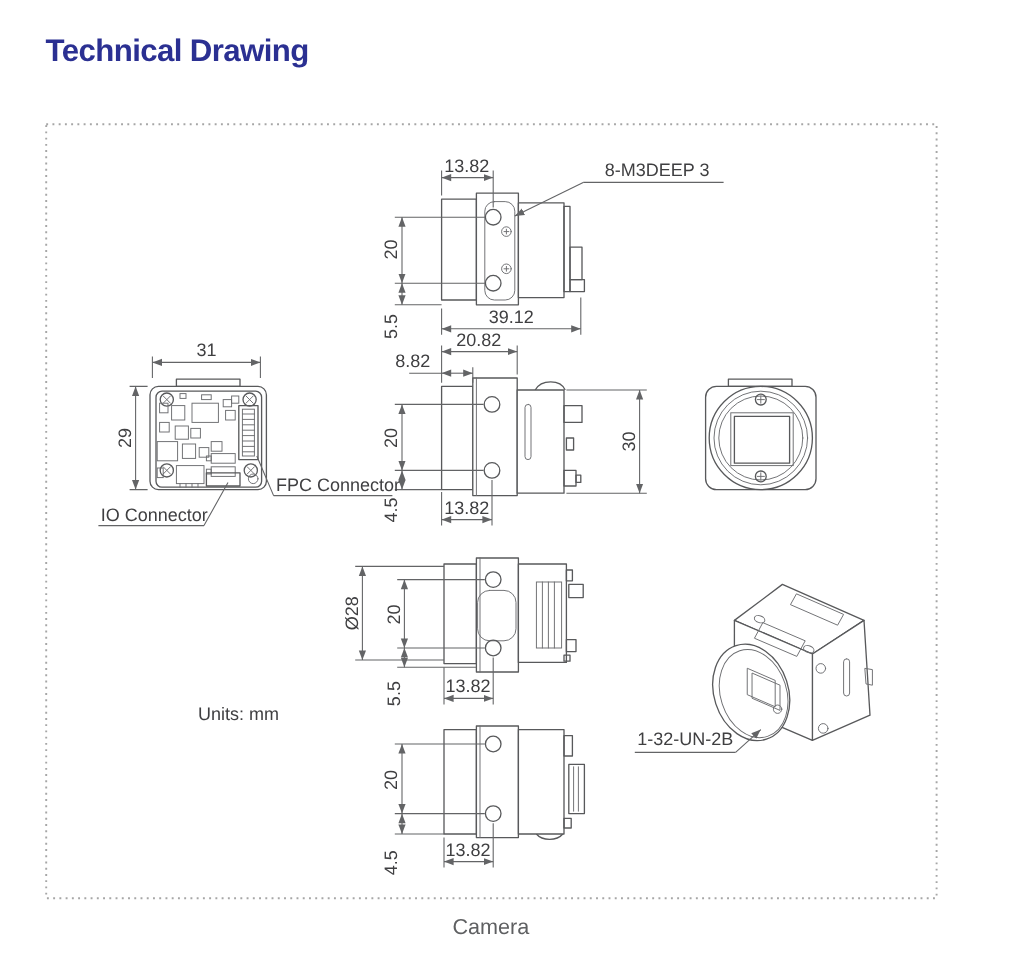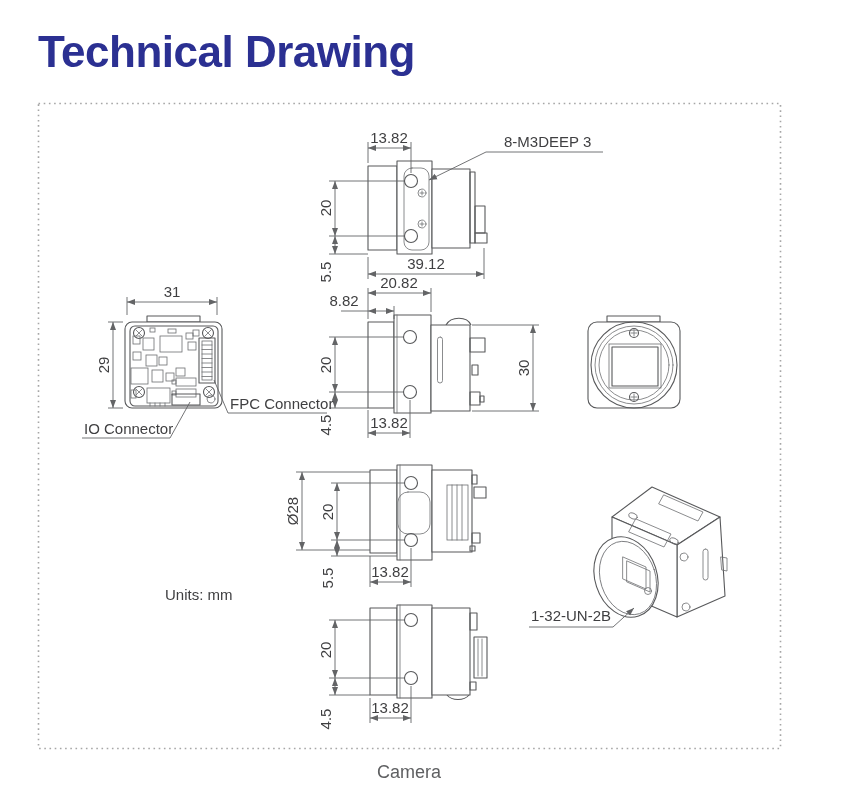--- a/index.html
+++ b/index.html
@@ -1,17 +1,17 @@
 <!DOCTYPE html>
 <html><head>
 <meta charset="utf-8">
 <style>
   html,body { margin:0; padding:0; background:#ffffff; }
   body { width:854px; height:800px; position:relative; font-family:"Liberation Sans",sans-serif; overflow:hidden; }
-  .page-title { position:absolute; left:38px; top:28px; margin:0; font-size:44px; line-height:1.1;
+  .page-title { position:absolute; left:38px; top:28px; margin:0; font-size:26px; line-height:1.1;
                 font-weight:bold; color:#2b3092; letter-spacing:-0.5px; }
   svg { position:absolute; left:0; top:0; }
   .ln  { fill:none; stroke:#58595b; stroke-width:1.1; stroke-linejoin:round; stroke-linecap:round; }
   .lnf { fill:#ffffff; stroke:#58595b; stroke-width:1.1; stroke-linejoin:round; }
   .thin{ fill:none; stroke:#6d6e71; stroke-width:0.8; stroke-linecap:round; }
   .dim { fill:none; stroke:#636466; stroke-width:0.9; }
   .txt { fill:#3f3f41; font-size:15px; }
   .cap { fill:#5f6062; font-size:18px; }
   .border-rect { fill:none; stroke:#a6a6a6; stroke-width:1.6; stroke-dasharray:1.6 3.6; }
 </style>

